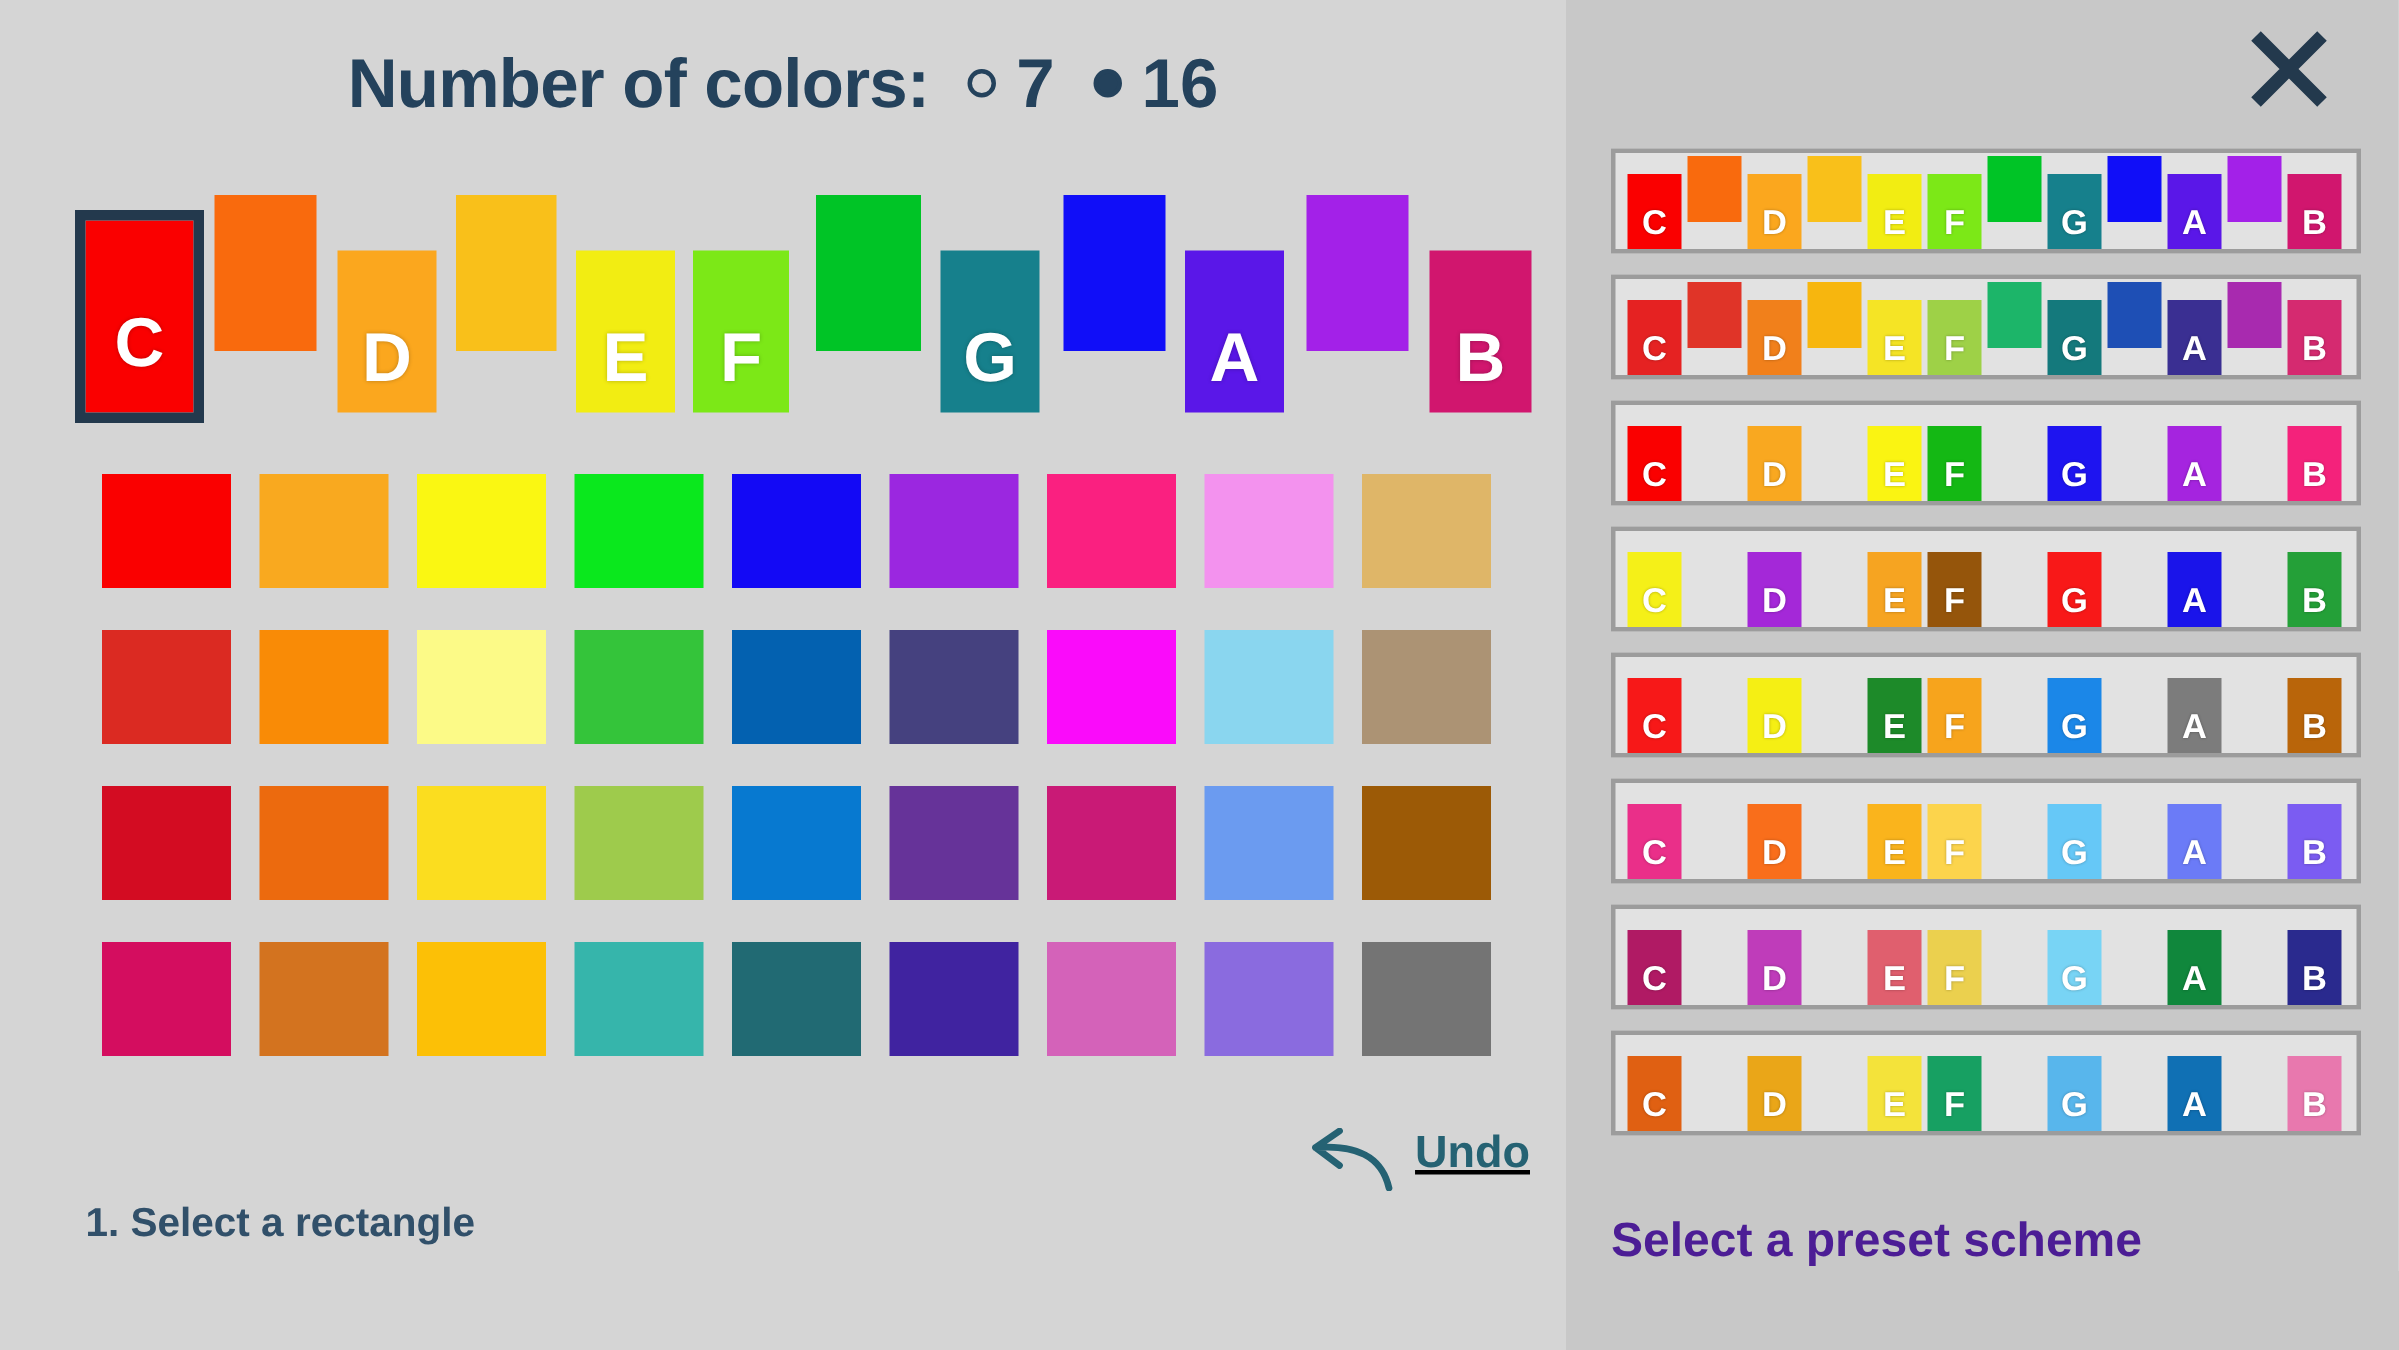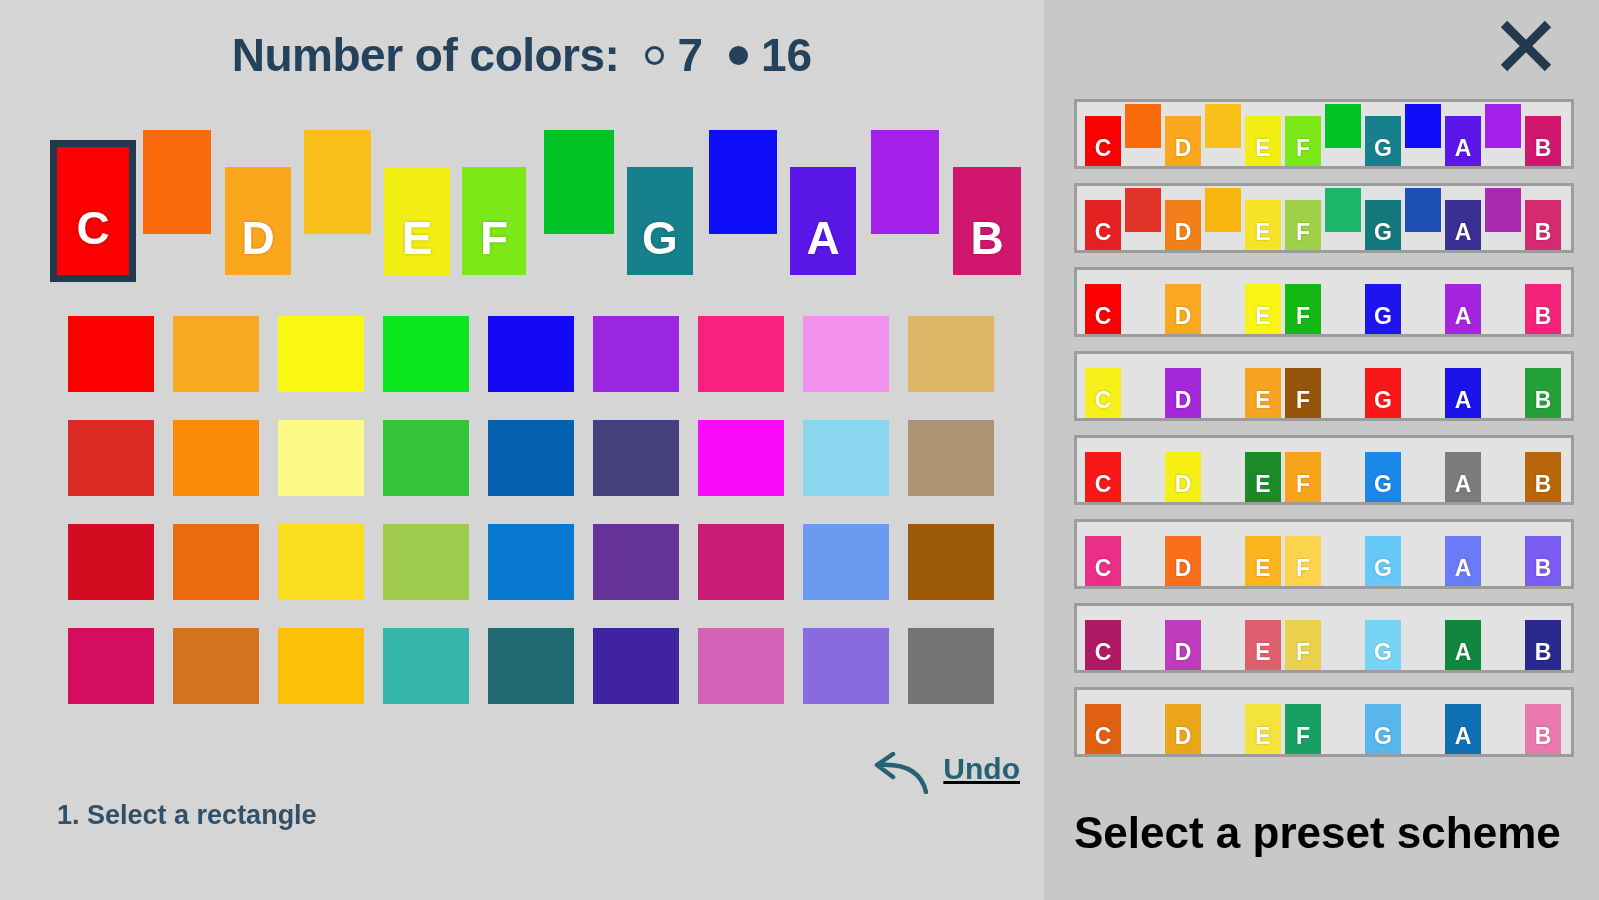--- a/index.html
+++ b/index.html
@@ -167,23 +167,23 @@
     font-size: 23px;
     font-weight: bold;
     line-height: 1;
     text-shadow: 0 0 2px rgba(0,0,0,0.3);
   }
   .preset-cell.wk { padding-top: 14px; }
 
   #preset-caption {
     position: absolute;
     left: 30px; top: 808px;
-    font-size: 44px;
-    font-weight: bold;
-    color: #000000;
+    font-size: 32px;
+    font-weight: bold;
+    color: #4c1d95;
     white-space: nowrap;
   }
 </style>
 </head>
 <body>
 
 <div id="left-panel">
 
   <div id="header-row">
     <span id="header-label">Number of colors:</span>

